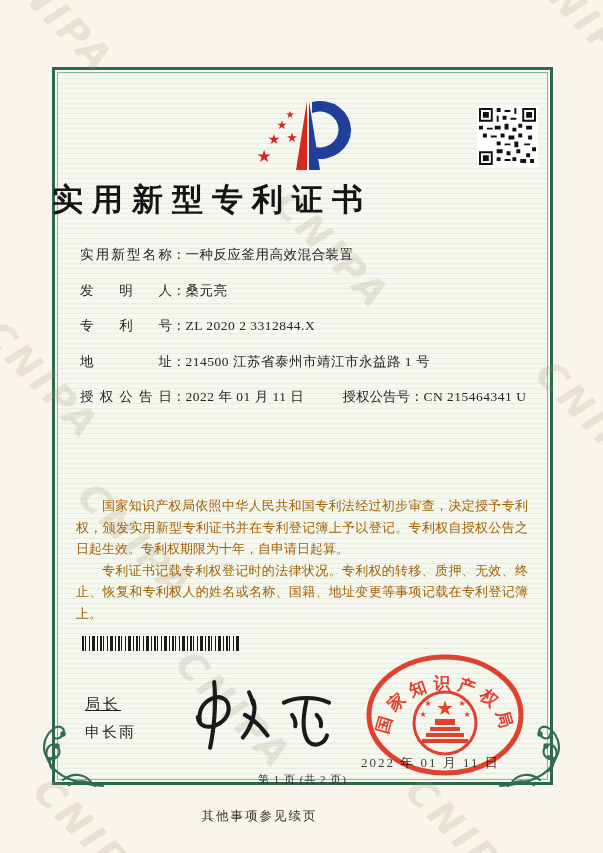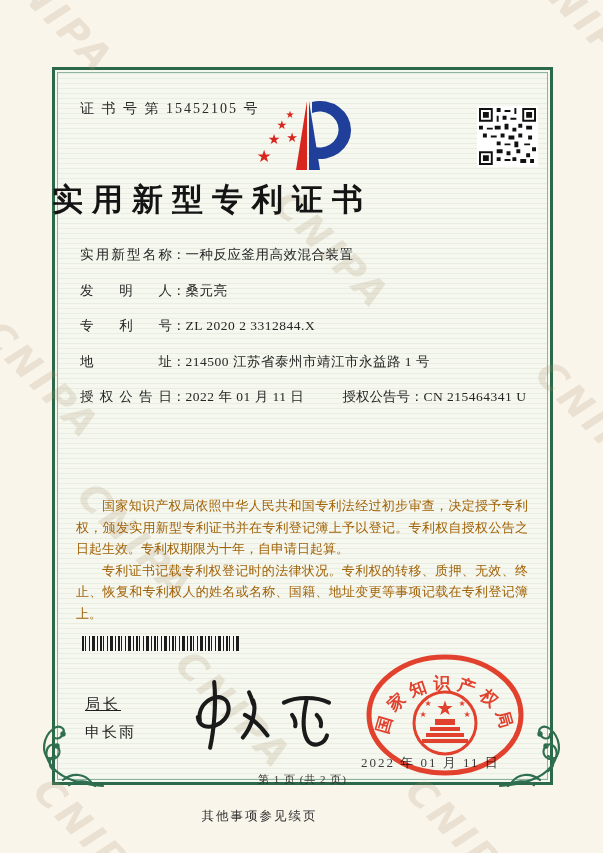--- a/index.html
+++ b/index.html
@@ -94,24 +94,20 @@
     <path d="M30,66 C40,58 52,60 58,68"></path>
     <path d="M36,71 C44,65 56,67 62,72"></path>
     <path d="M22,57 C15,53 15,44 22,42"></path>
     <circle cx="24" cy="32" r="1.6" fill="#2f6e4e"></circle>
     <circle cx="30" cy="20" r="1.6" fill="#2f6e4e"></circle>
   </g>
 </svg>
 
 <div class="content">
 
-  <div class="cert-no">
-    <span>证 书 号</span>
-    <span>第 15452105 号</span>
-  </div>
 
   <svg class="logo" viewBox="0 0 106 82">
     <path d="M60,6 A31,29 0 1 1 60,62 L60,50 A19,18 0 1 0 60,17 Z" fill="#1f3f9b"></path>
     <polygon points="44,74 55,5 55,74" fill="#d8251d"></polygon>
     <polygon points="57,5 57,74 68,74" fill="#1f3f9b"></polygon>
     <g fill="#d8251d" font-family="DejaVu Sans,sans-serif" text-anchor="middle">
       <text x="38" y="22" font-size="10">★</text>
       <text x="30" y="33" font-size="12">★</text>
       <text x="40" y="46" font-size="13">★</text>
       <text x="22" y="48" font-size="14">★</text>

